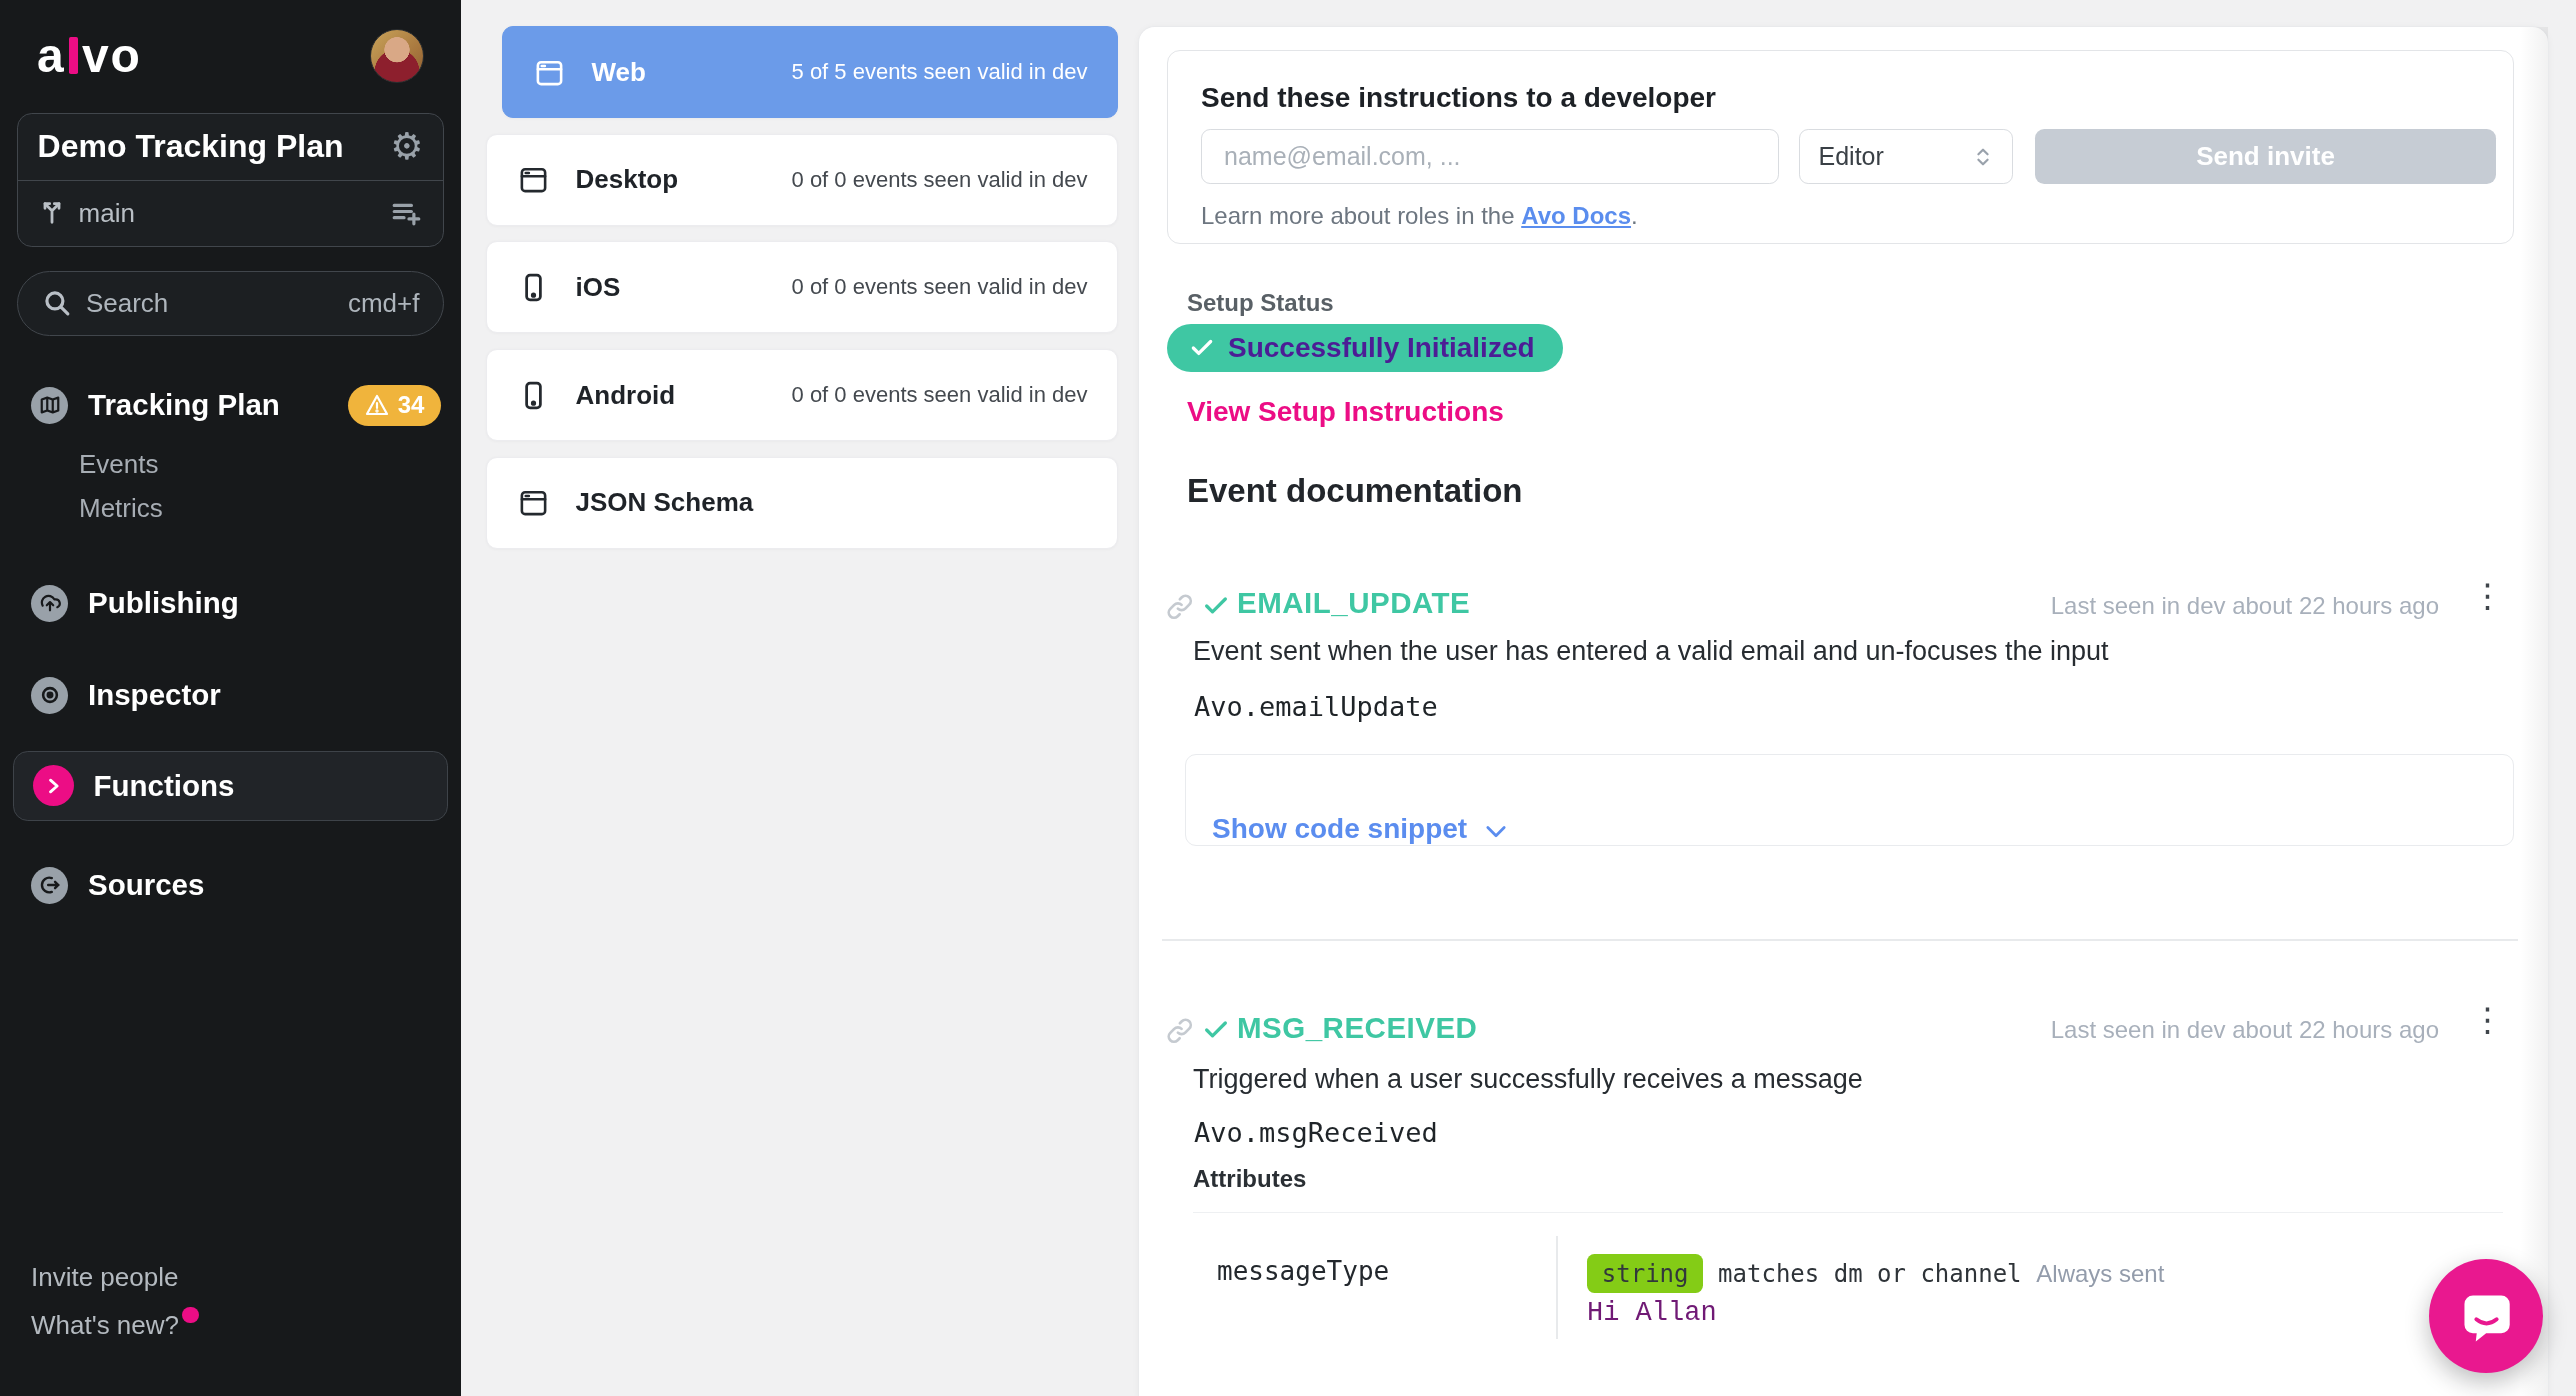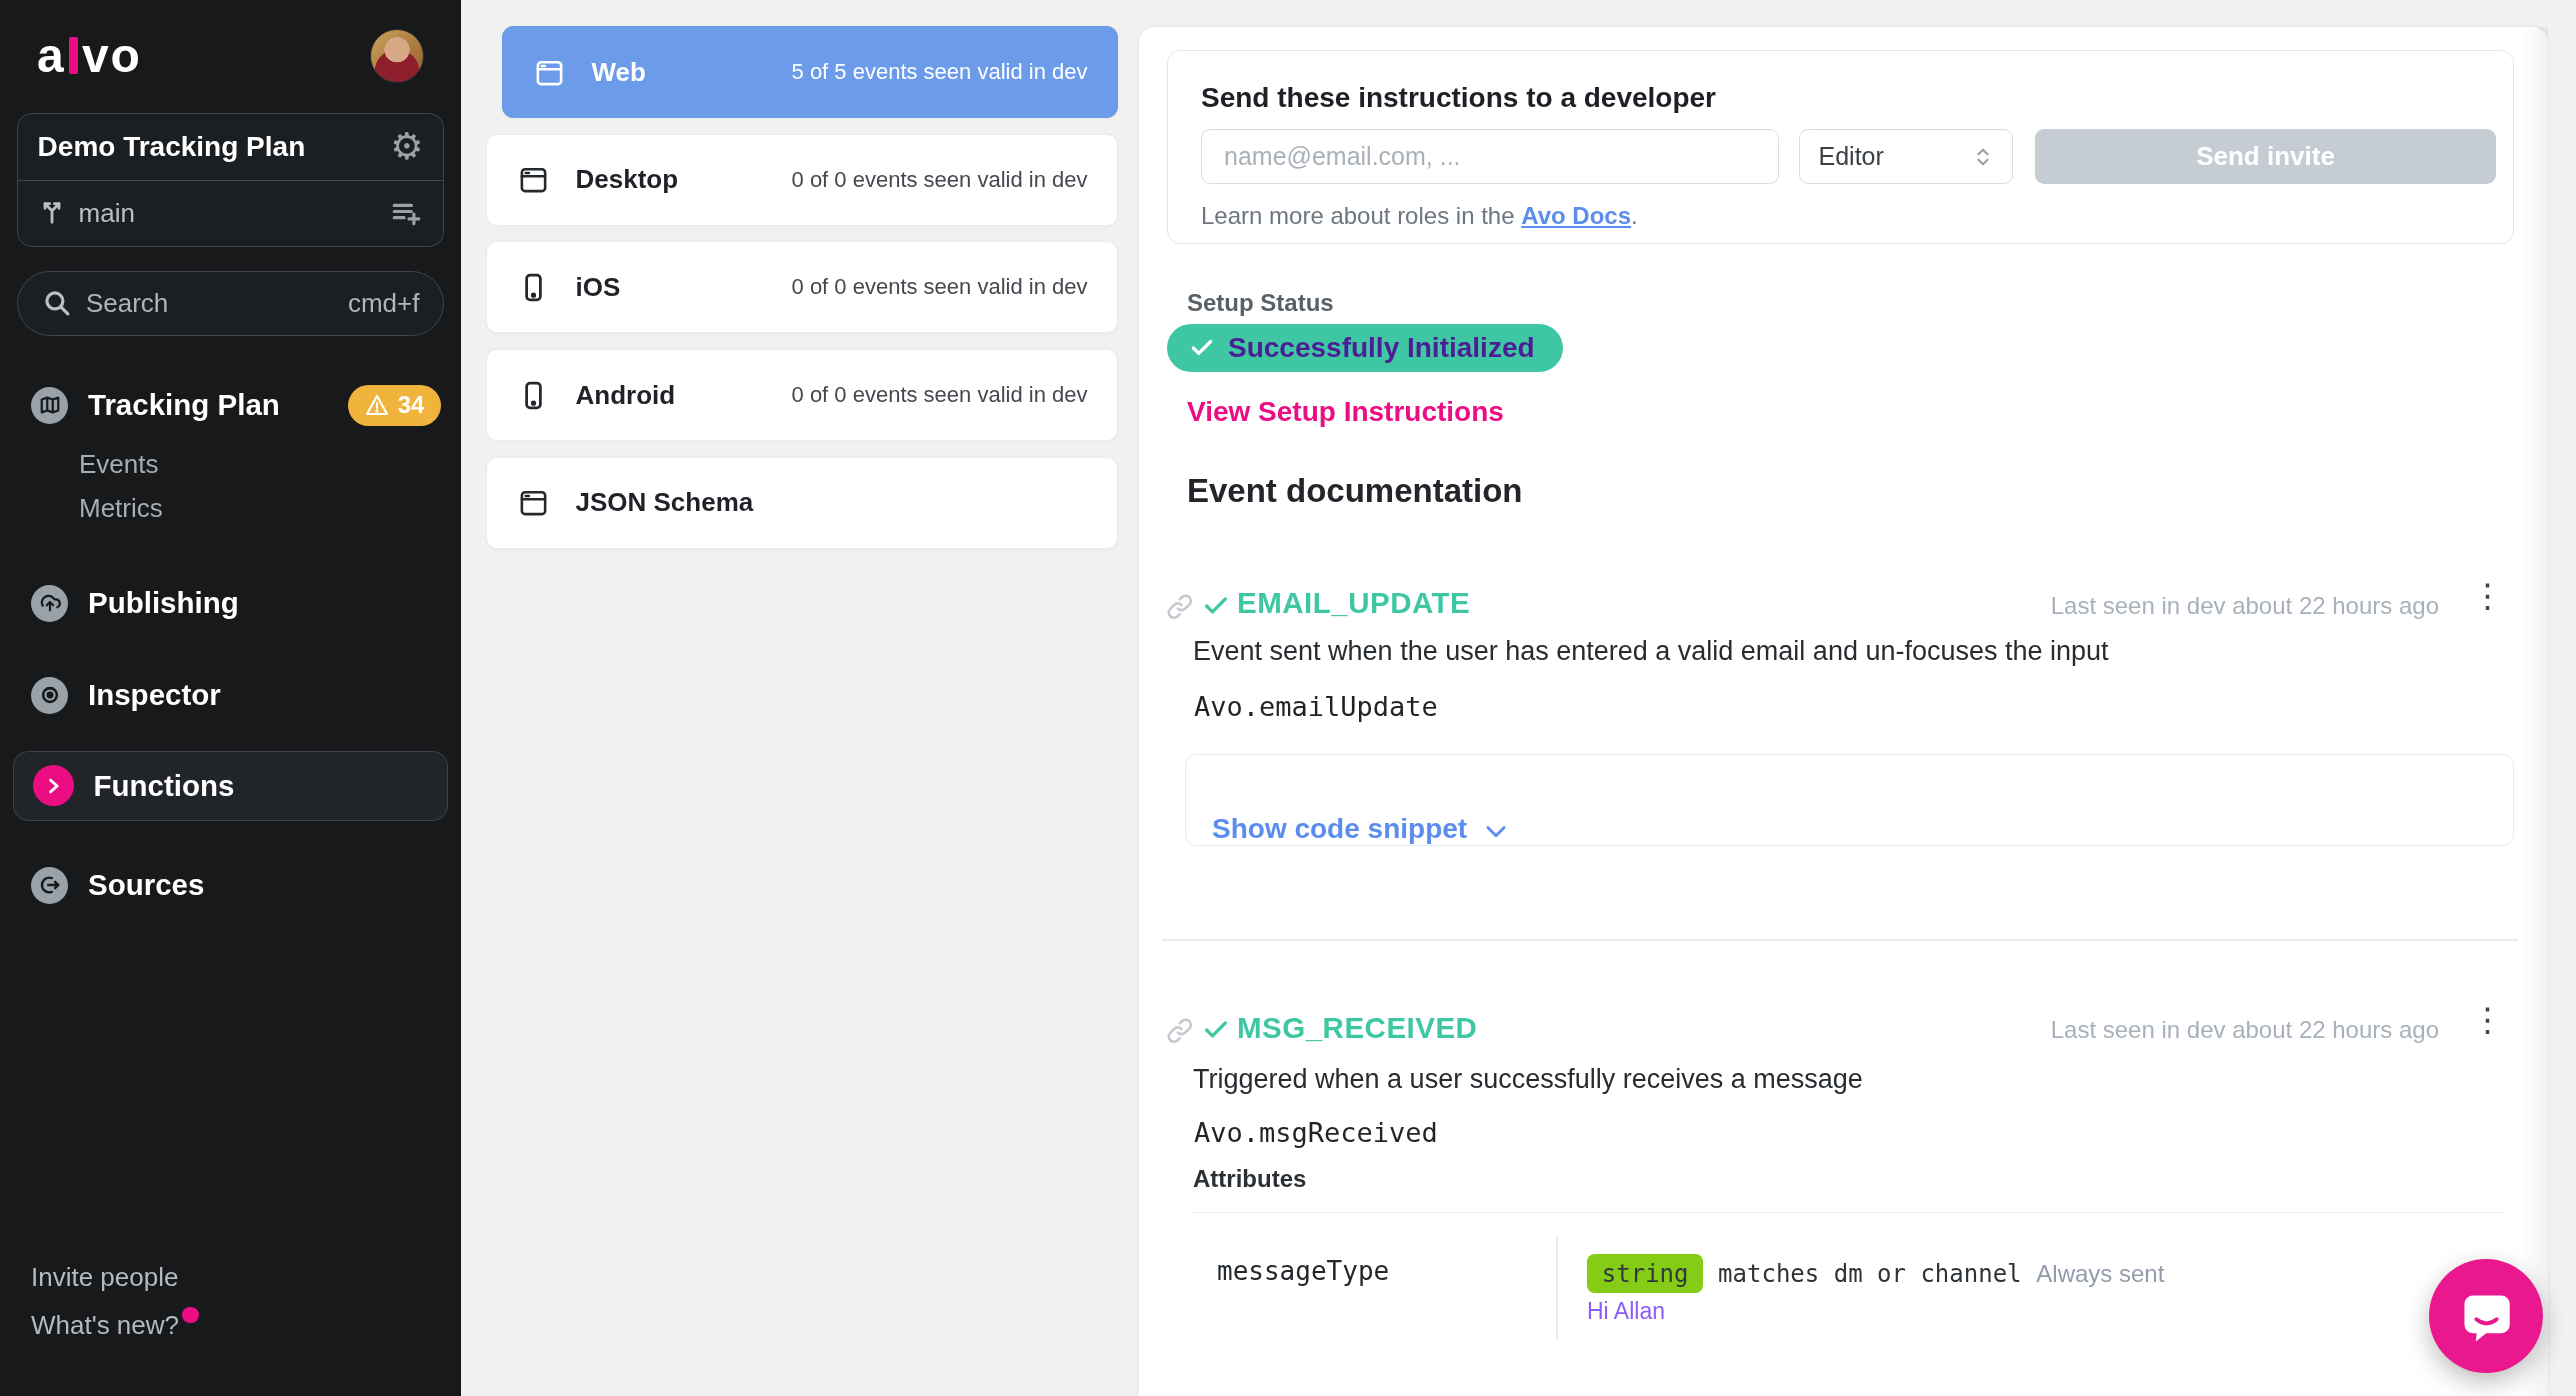--- a/index.html
+++ b/index.html
@@ -12,21 +12,21 @@
   .logo { display:flex; align-items:center; color:#fff; font-size:48px; font-weight:bold; letter-spacing:1.8px; }
   .logo .bar { display:inline-block; width:9.2px; height:37px; background:#ec0d85; margin:0 3.7px; border-radius:1.8px; }
   .avatar { width:54px; height:54px; border-radius:50%; background:
       radial-gradient(circle at 50% 38%, #d9a886 0 30%, transparent 31%),
       radial-gradient(circle at 50% 80%, #8d1f2d 0 45%, transparent 46%),
       linear-gradient(135deg,#c9a35a,#a9793f 60%,#8f5e31); border:1.8px solid #2a2d30; }
 
   .ws-box { margin:29.5px 16.6px 0 16.6px; border:1.8px solid #41464c; border-radius:14.8px; background:#1c1f22; }
   .ws-row { display:flex; align-items:center; height:66px; padding:0 20px; }
   .ws-row + .ws-row { border-top:1.8px solid #41464c; }
-  .ws-name { font-size:28px; font-weight:bold; color:#fff; flex:1; }
+  .ws-name { font-size:32px; font-weight:bold; color:#fff; flex:1; }
   .gear { font-size:37px; color:#99a1a9; line-height:1; }
   .branch-name { font-size:26px; color:#b9bfc5; margin-left:13px; flex:1; }
 
   .search-box { margin:24px 16.6px 0 16.6px; height:65px; border:1.8px solid #41464c; border-radius:33px;
       background:#1c1f22; display:flex; align-items:center; padding:0 24px; }
   .search-ph { font-size:26px; color:#aeb5bc; margin-left:14.8px; flex:1; }
   .search-kbd { font-size:26px; color:#aeb5bc; }
 
   .nav { margin-top:42px; }
   .nav-row { display:flex; align-items:center; padding:0 20px 0 31px; height:55px; }
@@ -102,21 +102,21 @@
 
   .attrs-label { position:absolute; left:54px; top:1138px; font-size:24px; font-weight:bold; color:#2a2f34; }
   .attr-row-line { position:absolute; left:54px; top:1185px; width:1310px; height:0.9px; background:#eef0f2; }
   .attr-name { position:absolute; left:78px; top:1229px; font-size:26px; font-family:"DejaVu Sans Mono", monospace; color:#23282d; }
   .attr-vline { position:absolute; left:417px; top:1209px; width:1.8px; height:103px; background:#e8eaec; }
   .attr-meta { position:absolute; left:448px; top:1227px; display:flex; align-items:center; gap:14.8px; }
   .type-badge { background:#84cc16; border-radius:7.4px; padding:5.5px 14.8px; font-size:24px;
       font-family:"DejaVu Sans Mono", monospace; color:#32373c; }
   .attr-rule { font-size:24px; font-family:"DejaVu Sans Mono", monospace; color:#2e3338; }
   .attr-sent { font-size:24px; color:#939cab; }
-  .attr-example { position:absolute; left:448px; top:1271px; font-size:23px; color:#8b5cf6; }
+  .attr-example { position:absolute; left:448px; top:1271px; font-size:27px; color:#701a75;font-family:Liberation Mono, monospace; }
 
   
   .chat-fab { position:absolute; right:33px; bottom:24px; width:114px; height:114px; border-radius:50%;
       background:#e9188f; border:none; box-shadow:0 9.2px 24px rgba(20,22,26,.28);
       display:flex; align-items:center; justify-content:center; cursor:pointer; }
 </style>
 </head>
 <body>
 
 <aside class="sidebar">

